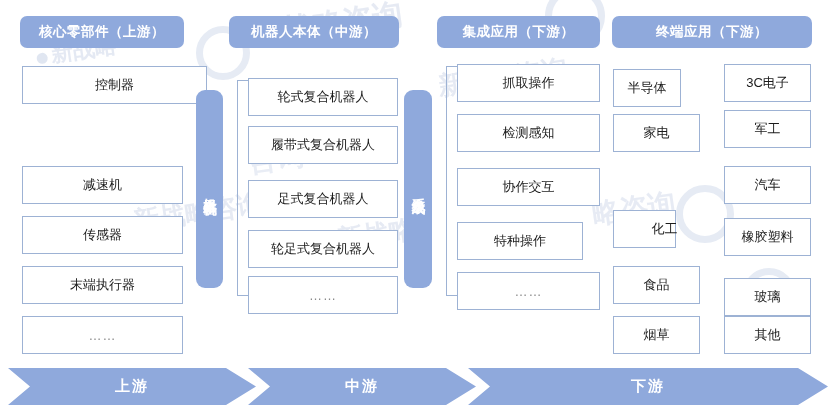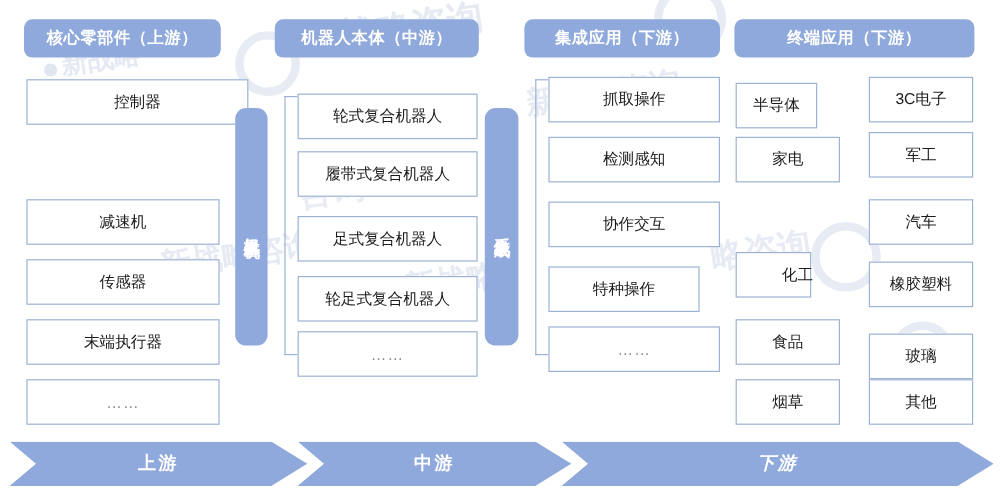--- a/index.html
+++ b/index.html
@@ -87,21 +87,20 @@
     z-index:5;
   }
   .chev.first{
     clip-path:polygon(0 0, calc(100% - 30px) 0, 100% 50%, calc(100% - 30px) 100%, 0 100%, 22px 50%);
   }
   .chev.mid{
     clip-path:polygon(0 0, calc(100% - 30px) 0, 100% 50%, calc(100% - 30px) 100%, 0 100%, 22px 50%);
   }
   .chev.last{
     clip-path:polygon(0 0, calc(100% - 30px) 0, 100% 50%, calc(100% - 30px) 100%, 0 100%, 22px 50%);
-    font-style:italic;
   }
 </style>
 </head>
 <body>
 
 <div id="stage">
 
   <div class="wm" style="left:283px;top:2px;font-size:30px;transform:rotate(-8deg);opacity:.85;">战略咨询</div>
   <div class="wm-ring" style="left:545px;top:-14px;width:46px;height:46px;"></div>
   <div class="wm" style="left:36px;top:36px;font-size:22px;transform:rotate(-8deg);opacity:.9;"><span class="dot"></span>新战略</div>

